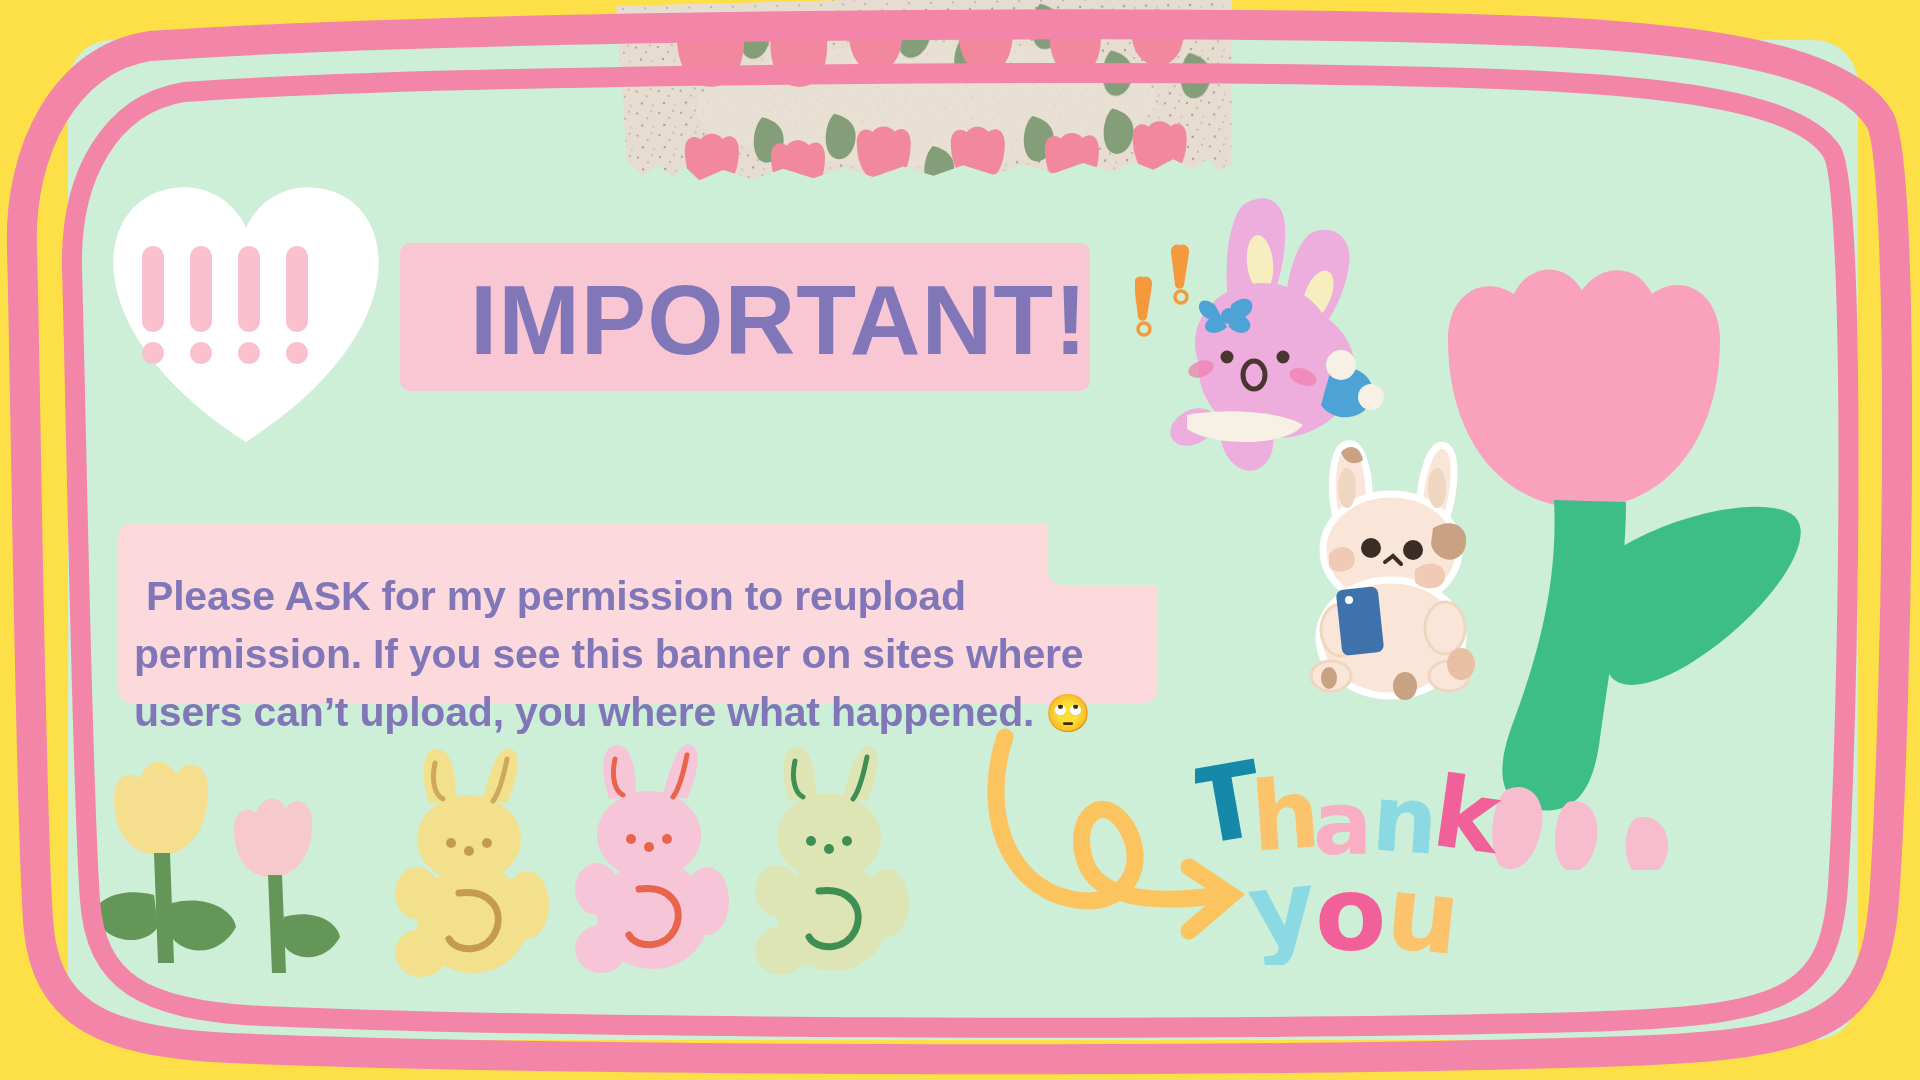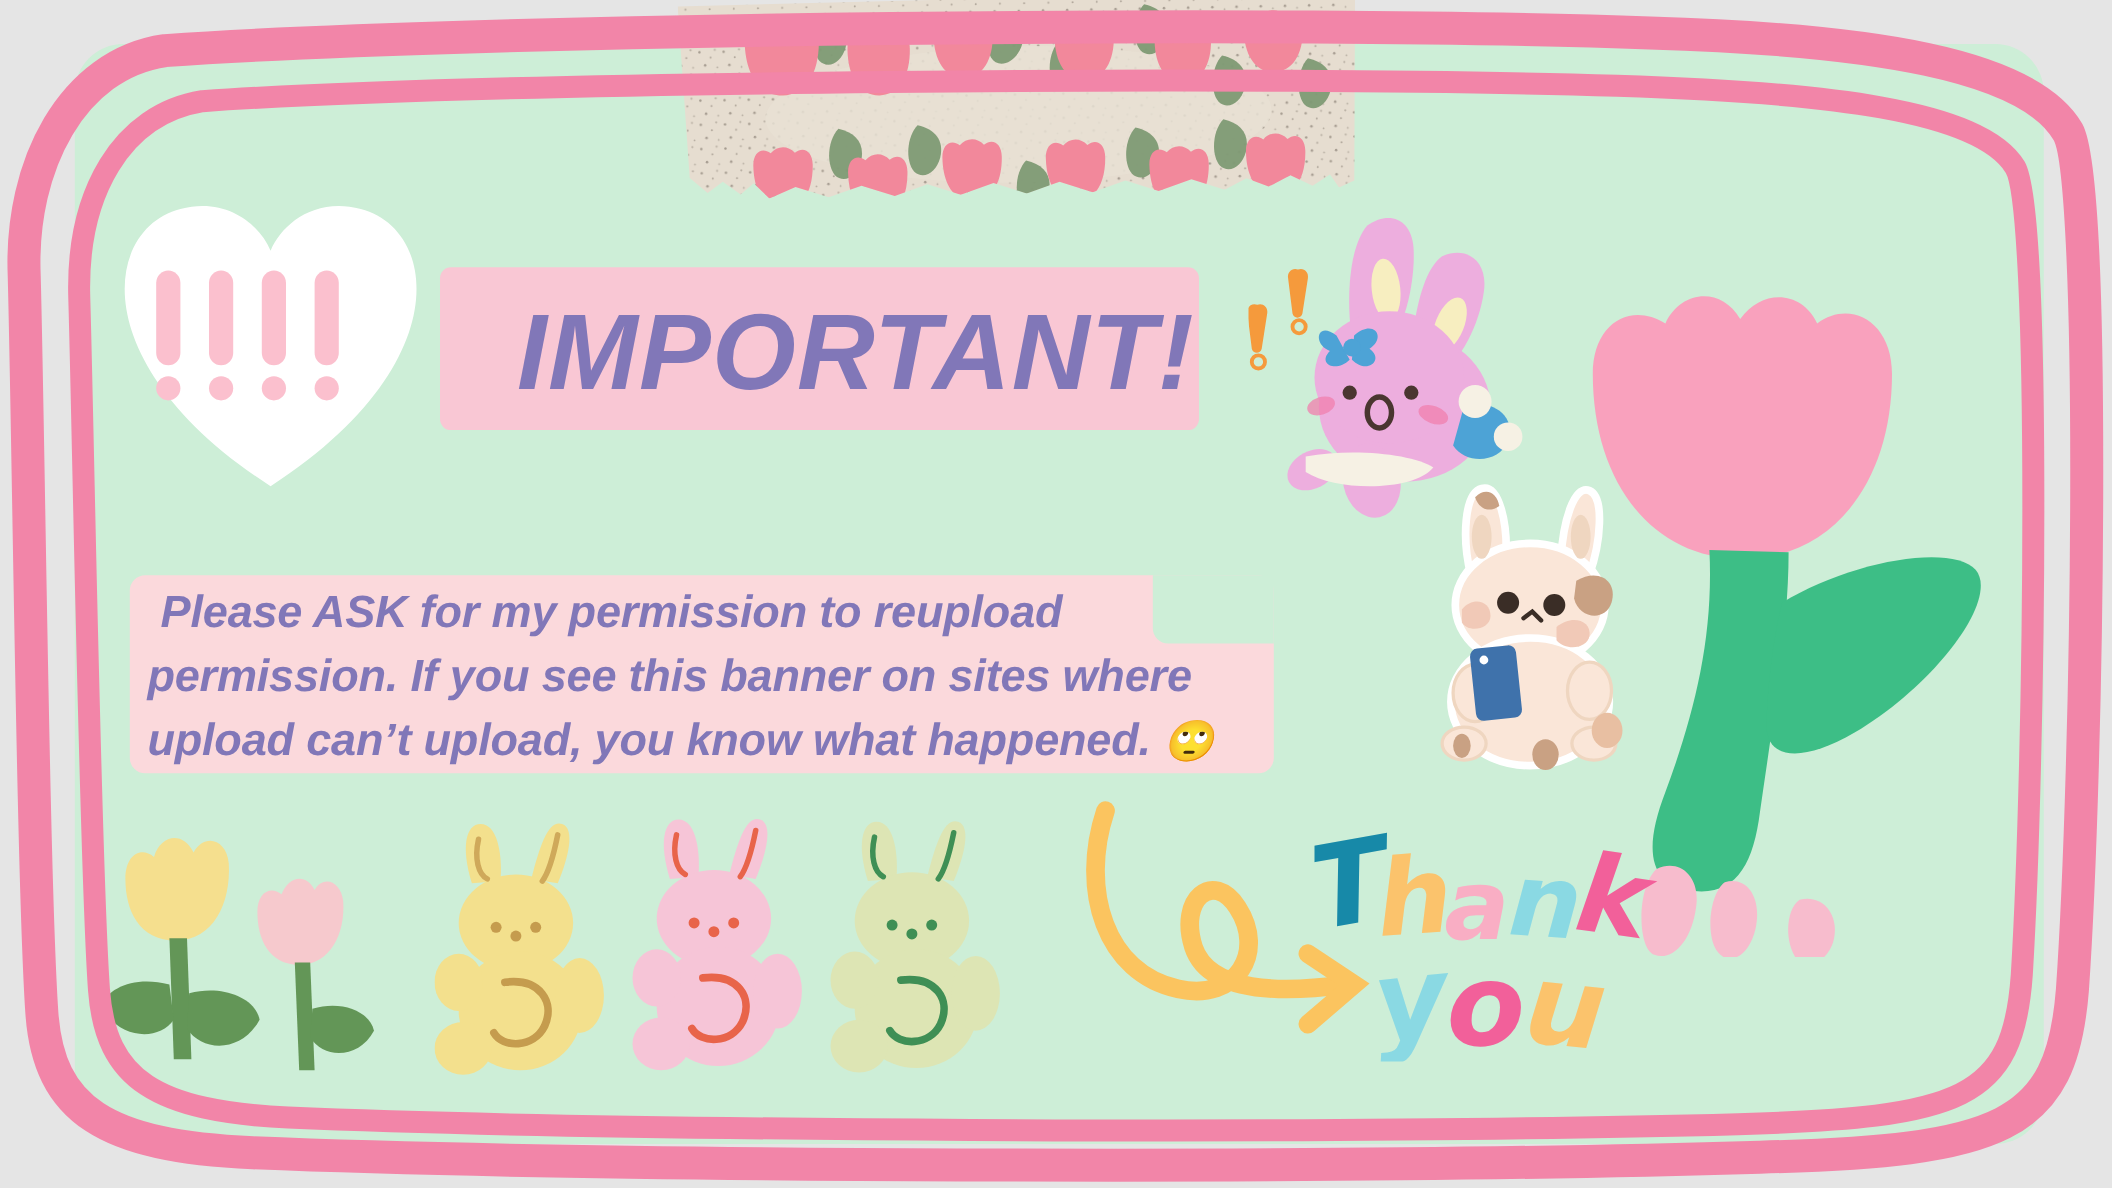--- a/index.html
+++ b/index.html
@@ -3,21 +3,21 @@
 <meta charset="utf-8">
 <style>
   * { margin:0; padding:0; box-sizing:border-box; }
   html, body {
     width:1920px; height:1080px; overflow:hidden;
     font-family:"Liberation Sans", sans-serif;
   }
   body { background:#fcf2c0; position:relative; }
 
   
-  #page { position:absolute; inset:0; background:#e5e5e5;font-style:italic; }
+  #page { position:absolute; inset:0; background:#fde047; }
 
   
   #card {
     position:absolute; left:68px; top:40px; width:1790px; height:1000px;
     background:#cdeed7; border-radius:44px;
   }
 
   
   #frame { position:absolute; inset:0; pointer-events:none; }
 
@@ -49,21 +49,21 @@
   #bodyband .notch {
     position:absolute; right:0; top:0; width:110px; height:62px;
     background:#cdeed7; border-bottom-left-radius:14px;
   }
   #bodytext {
     position:absolute; left:134px; top:527px; width:1060px;
     color:#8177b8; font-size:41px; font-weight:bold; line-height:58px;
     letter-spacing:-0.2px;
   }
   #bodytext .ln { display:block; white-space:nowrap; }
-  #bodytext .ln:first-child { text-indent:12px; }
+  #bodytext .ln:first-child { text-indent:12px;margin-top:40px; }
   .emoji { font-size:37px; }
 
   
   .deco { position:absolute; }
   #bunnyTop   { left:1135px; top:185px;  width:290px; height:300px; }
   #bunnyPhone { left:1285px; top:430px;  width:230px; height:275px; }
   #bigTulip   { left:1430px; top:250px;  width:380px; height:620px; }
   #tulipsLeft { left:90px;   top:745px;  width:260px; height:245px; }
   #gummies    { left:395px;  top:735px;  width:575px; height:250px; }
   #arrow      { left:975px;  top:715px;  width:300px; height:250px; }
@@ -161,21 +161,21 @@
   </div>
 
   <div id="imptext">IMPORTANT!</div>
 
   <div id="bodyband">
     <div class="notch"></div>
   </div>
   <div id="bodytext">
     <span class="ln"> Please ASK for my permission to reupload</span>
     <span class="ln">permission. If you see this banner on sites where</span>
-    <span class="ln"><span>upload can’t upload, you know what happened. </span><span class="emoji">🙄</span></span>
+    <span class="ln"><span>users can’t upload, you where what happened. </span><span class="emoji">🙄</span></span>
   </div>
 
   <div class="deco" id="bunnyTop">
     <svg viewBox="0 0 290 300" width="290" height="300">
 
       <g fill="#f59a3c">
         <path d="M45 60 C50 58 55 62 54 68 L49 100 C48 105 41 105 40 100 L36 68 C35 62 40 58 45 60 Z"></path>
         <circle cx="46" cy="112" r="6" fill="none" stroke="#f59a3c" stroke-width="3.5"></circle>
         <path d="M8 92 C13 90 18 94 17 100 L12 132 C11 137 4 137 3 132 L-1 100 C-2 94 3 90 8 92 Z"></path>
         <circle cx="9" cy="144" r="6" fill="none" stroke="#f59a3c" stroke-width="3.5"></circle>

